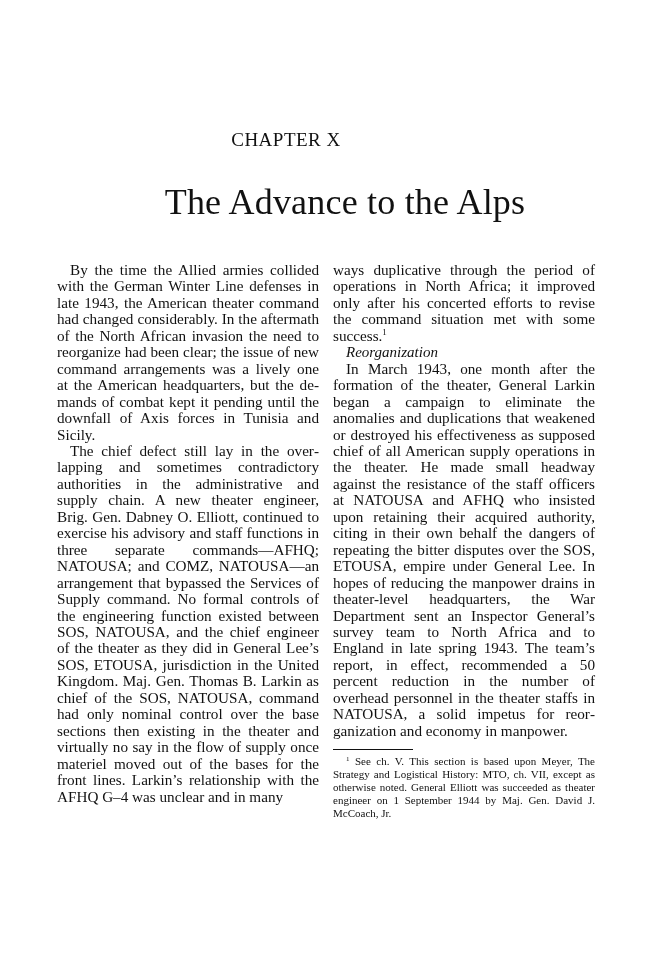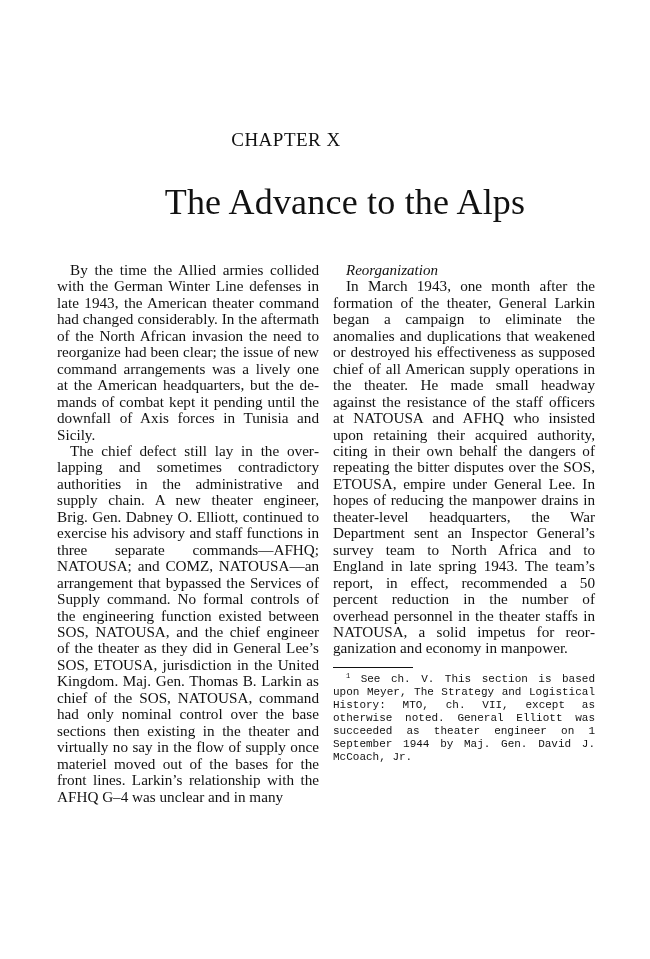--- a/index.html
+++ b/index.html
@@ -67,33 +67,33 @@
       width: 80px;
       height: 1px;
       background: #111111;
       margin: 10px 0 5px 0;
     }
     .footnote {
       font-size: 11px;
       line-height: 13px;
       text-align: justify;
       text-indent: 12px;
-      font-family: Liberation Mono, monospace;
     }
     .footnote sup { font-size: 7px; vertical-align: 4px; }
   </style>
 </head>
 <body>
 
 <div class="chapter-label">CHAPTER X</div>
 <h1 class="chapter-title" style="margin:0;">The Advance to the Alps</h1>
 
 <div class="column col-left">
   <p>By the time the Allied armies collided with the German Winter Line defenses in late 1943, the American theater com­mand had changed considerably. In the aftermath of the North African inva­sion the need to reorganize had been clear; the issue of new command ar­rangements was a lively one at the American headquarters, but the de­mands of combat kept it pending until the downfall of Axis forces in Tunisia and Sicily.</p>
   <p>The chief defect still lay in the over­lapping and sometimes contradictory authorities in the administrative and supply chain. A new theater engineer, Brig. Gen. Dabney O. Elliott, contin­ued to exercise his advisory and staff functions in three separate com­mands—AFHQ; NATOUSA; and COMZ, NATOUSA—an arrangement that bypassed the Services of Supply command. No formal controls of the engineering function existed between SOS, NATOUSA, and the chief engi­neer of the theater as they did in Gen­eral Lee’s SOS, ETOUSA, jurisdiction in the United Kingdom. Maj. Gen. Thomas B. Larkin as chief of the SOS, NATOUSA, command had only nomi­nal control over the base sections then existing in the theater and virtually no say in the flow of supply once materiel moved out of the bases for the front lines. Larkin’s relationship with the AFHQ G–4 was unclear and in many</p>
 </div>
 
 <div class="column col-right">
+  <p class="no-indent"><span>ways duplicative through the period of operations in North Africa; it improved only after his concerted efforts to revise the command situation met with some success.</span><sup>1</sup></p>
   <p class="section-heading">Reorganization</p>
   <p>In March 1943, one month after the formation of the theater, General Lar­kin began a campaign to eliminate the anomalies and duplications that weak­ened or destroyed his effectiveness as supposed chief of all American supply operations in the theater. He made small headway against the resistance of the staff officers at NATOUSA and AFHQ who insisted upon retaining their acquired authority, citing in their own behalf the dangers of repeating the bitter disputes over the SOS, ETO­USA, empire under General Lee. In hopes of reducing the manpower drains in theater-level headquarters, the War Department sent an Inspector General’s survey team to North Africa and to England in late spring 1943. The team’s report, in effect, recommended a 50 percent reduction in the number of overhead personnel in the theater staffs in NATOUSA, a solid impetus for reor­ganization and economy in manpower.</p>
   <div class="footnote-rule"></div>
   <p class="footnote"><sup>1</sup> <span>See ch. V. This section is based upon Meyer, The Strategy and Logistical History: MTO, ch. VII, except as otherwise noted. General Elliott was succeeded as theater engineer on 1 September 1944 by Maj. Gen. David J. McCoach, Jr.</span></p>
 </div>
 
 </body></html>

